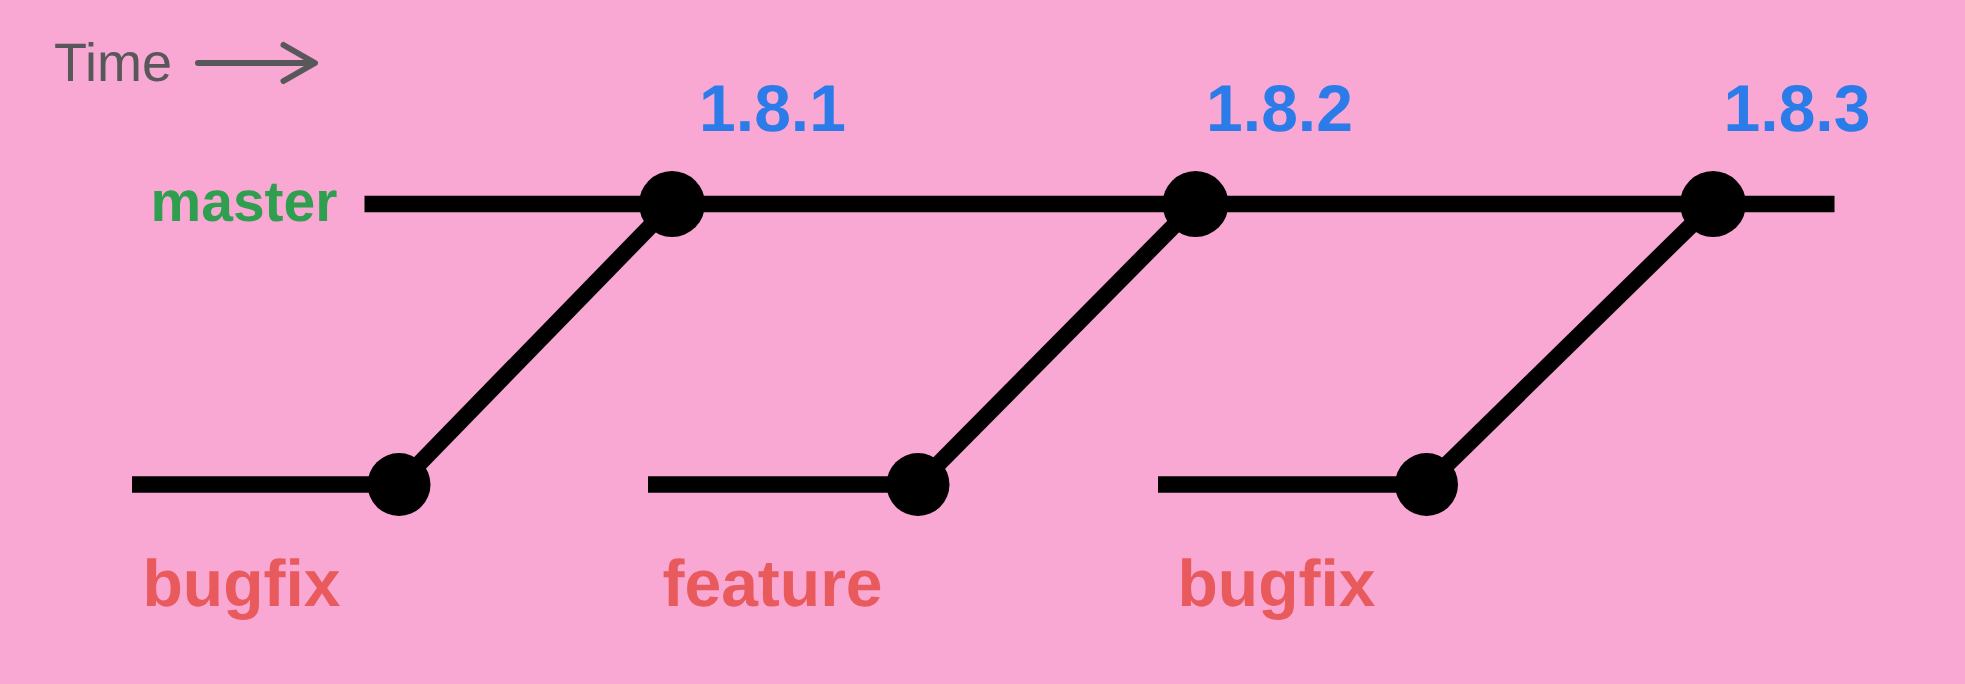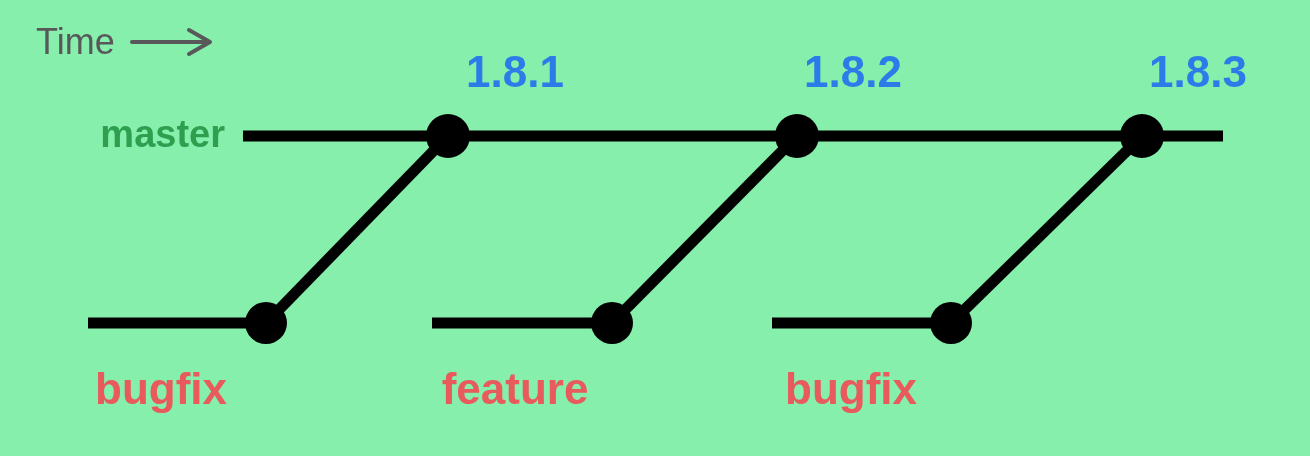--- a/index.html
+++ b/index.html
@@ -4,21 +4,21 @@
 <style>
   html, body {
     margin: 0;
     padding: 0;
     background: #ffffff;
   }
   .canvas {
     position: relative;
     width: 1310px;
     height: 456px;
-    background: #86efac;
+    background: #f9a8d4;
     overflow: hidden;
     font-family: "Liberation Sans", sans-serif;
   }
   svg text {
     font-family: "Liberation Sans", sans-serif;
   }
   .time-label {
     font-size: 36px;
     font-weight: 400;
   }

